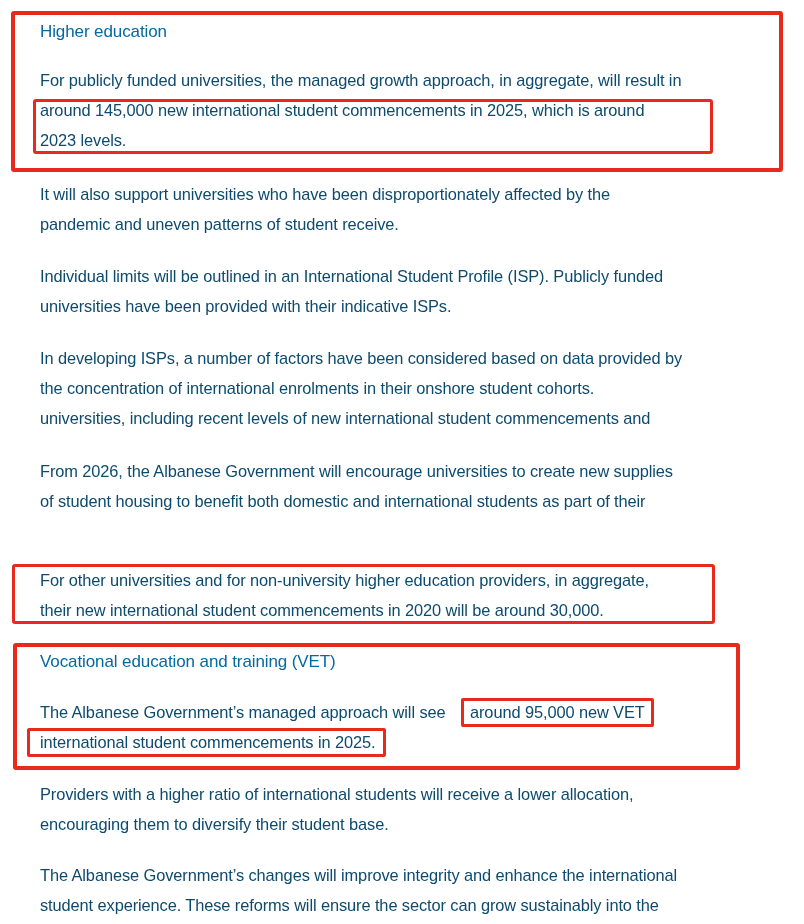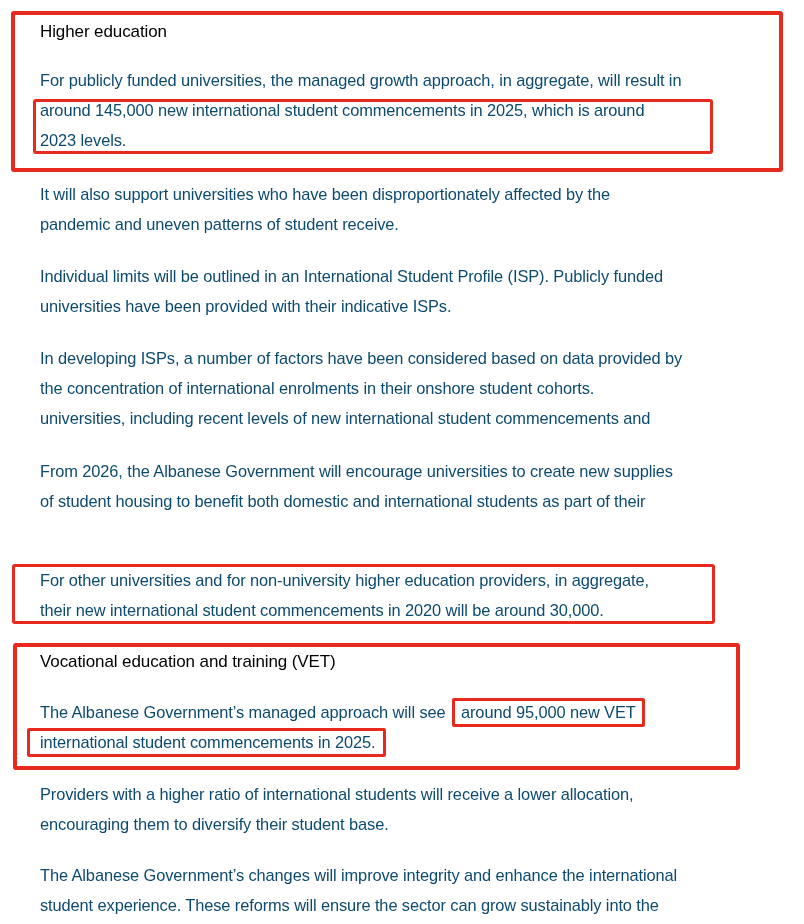--- a/index.html
+++ b/index.html
@@ -14,42 +14,42 @@
   .textblock {
     position: absolute;
     left: 40px;
     font-size: 16.4px;
     line-height: 30px;
     letter-spacing: -0.1px;
     color: #0c4a6e;
     white-space: nowrap;
   }
   .heading {
-    color: #000000;
+    color: #0369a1;
     font-size: 17px;
     font-weight: 400;
   }
   .line { display: block; }
   
   .anno {
     position: absolute;
     box-sizing: border-box;
     border: 3px solid #e8291d;
     border-radius: 3px;
     background: transparent;
     pointer-events: none;
   }
   .anno.thick { border-width: 4px; }
   
   .hl {
     border: 3px solid #e8291d;
     border-radius: 2px;
     padding: 2px 6px 3px 6px;
   }
-  .hl1 { margin-left: 2px; }
+  .hl1 { margin-left: 11px; }
   .hl2 { margin-left: -13px; padding-left: 10px; padding-right: 8px; }
 </style>
 </head>
 <body>
 
 <div class="page">
 
   <div class="textblock heading" style="top:17px">Higher education</div>
 
   <div class="textblock" style="top:65px">

